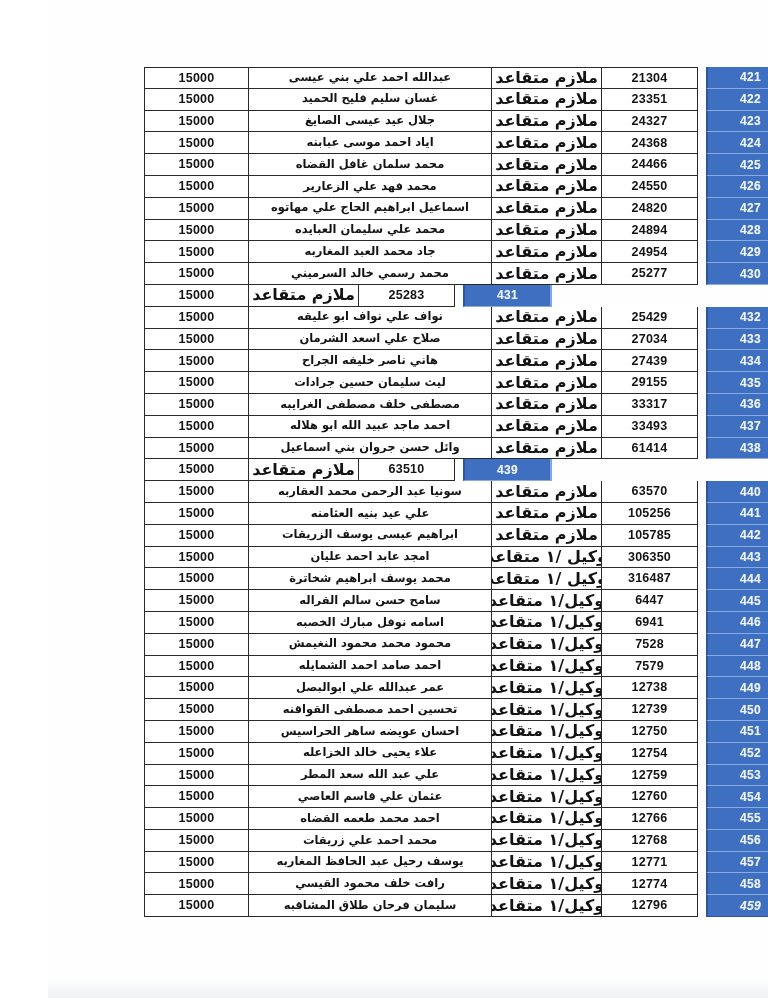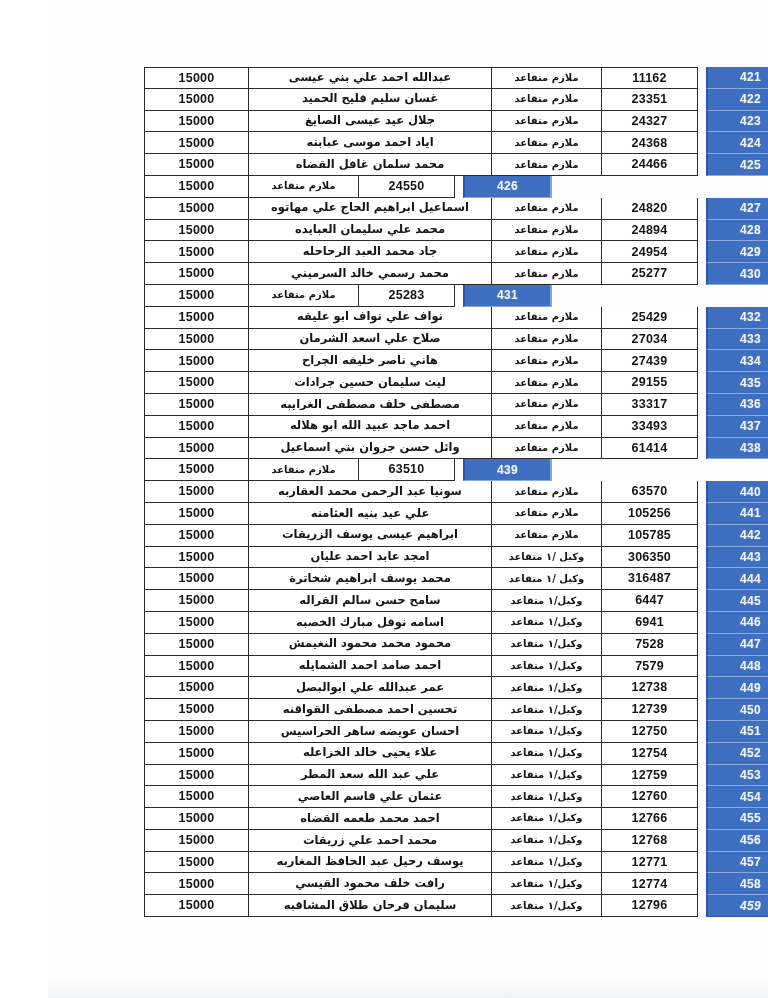--- a/index.html
+++ b/index.html
@@ -43,21 +43,21 @@
     font-weight:bold;color:#141414;
     overflow:hidden;white-space:nowrap;
     line-height:1;
   }
   .row:first-child .amount,
   .row:first-child .name,
   .row:first-child .rank,
   .row:first-child .id{border-top:1px solid var(--border);}
   .amount{width:104px;font-family:"Liberation Sans", sans-serif;font-size:12.5px;letter-spacing:.2px;}
   .name{width:243px;font-size:11.5px;direction:rtl;}
-  .rank{width:110px;font-size:10px;direction:rtl;}
+  .rank{width:110px;font-size:16px;direction:rtl;}
   .id{width:97px;border-right:1px solid var(--border);font-family:"Liberation Sans", sans-serif;font-size:12.5px;letter-spacing:.2px;}
   .spacer{width:8px;background:transparent;}
   .num{
     width:89px;
     background:var(--blue-bg);
     color:var(--blue-text);
     border-left:2px solid var(--blue-edge-dark);
     border-right:2px solid var(--blue-edge-light);
     border-bottom:1px solid var(--blue-sep);
     font-family:"Liberation Sans", sans-serif;
@@ -68,21 +68,21 @@
 </style>
 </head>
 <body>
 
 <div class="page">
   <div class="table" id="retirees-table">
   <div class="row">
     <div class="cell amount">15000</div>
     <div class="cell name" dir="rtl">عبدالله احمد علي بني عيسى</div>
     <div class="cell rank" dir="rtl">ملازم متقاعد</div>
-    <div class="cell id">11162</div>
+    <div class="cell id">21304</div>
     <div class="spacer"></div>
     <div class="cell num">421</div>
   </div>
 
   <div class="row">
     <div class="cell amount">15000</div>
     <div class="cell name" dir="rtl">غسان سليم فليح الحميد</div>
     <div class="cell rank" dir="rtl">ملازم متقاعد</div>
     <div class="cell id">23351</div>
     <div class="spacer"></div>
@@ -111,20 +111,21 @@
     <div class="cell amount">15000</div>
     <div class="cell name" dir="rtl">محمد سلمان غافل القضاه</div>
     <div class="cell rank" dir="rtl">ملازم متقاعد</div>
     <div class="cell id">24466</div>
     <div class="spacer"></div>
     <div class="cell num">425</div>
   </div>
 
   <div class="row">
     <div class="cell amount">15000</div>
+    <div class="cell name" dir="rtl">محمد فهد علي الزعارير</div>
     <div class="cell rank" dir="rtl">ملازم متقاعد</div>
     <div class="cell id">24550</div>
     <div class="spacer"></div>
     <div class="cell num">426</div>
   </div>
 
   <div class="row">
     <div class="cell amount">15000</div>
     <div class="cell name" dir="rtl">اسماعيل ابراهيم الحاج علي مهاتوه</div>
     <div class="cell rank" dir="rtl">ملازم متقاعد</div>
@@ -137,21 +138,21 @@
     <div class="cell amount">15000</div>
     <div class="cell name" dir="rtl">محمد علي سليمان العبايده</div>
     <div class="cell rank" dir="rtl">ملازم متقاعد</div>
     <div class="cell id">24894</div>
     <div class="spacer"></div>
     <div class="cell num">428</div>
   </div>
 
   <div class="row">
     <div class="cell amount">15000</div>
-    <div class="cell name" dir="rtl">جاد محمد العبد الرحاحله</div>
+    <div class="cell name" dir="rtl">جاد محمد العبد المغاربه</div>
     <div class="cell rank" dir="rtl">ملازم متقاعد</div>
     <div class="cell id">24954</div>
     <div class="spacer"></div>
     <div class="cell num">429</div>
   </div>
 
   <div class="row">
     <div class="cell amount">15000</div>
     <div class="cell name" dir="rtl">محمد رسمي خالد السرميني</div>
     <div class="cell rank" dir="rtl">ملازم متقاعد</div>

